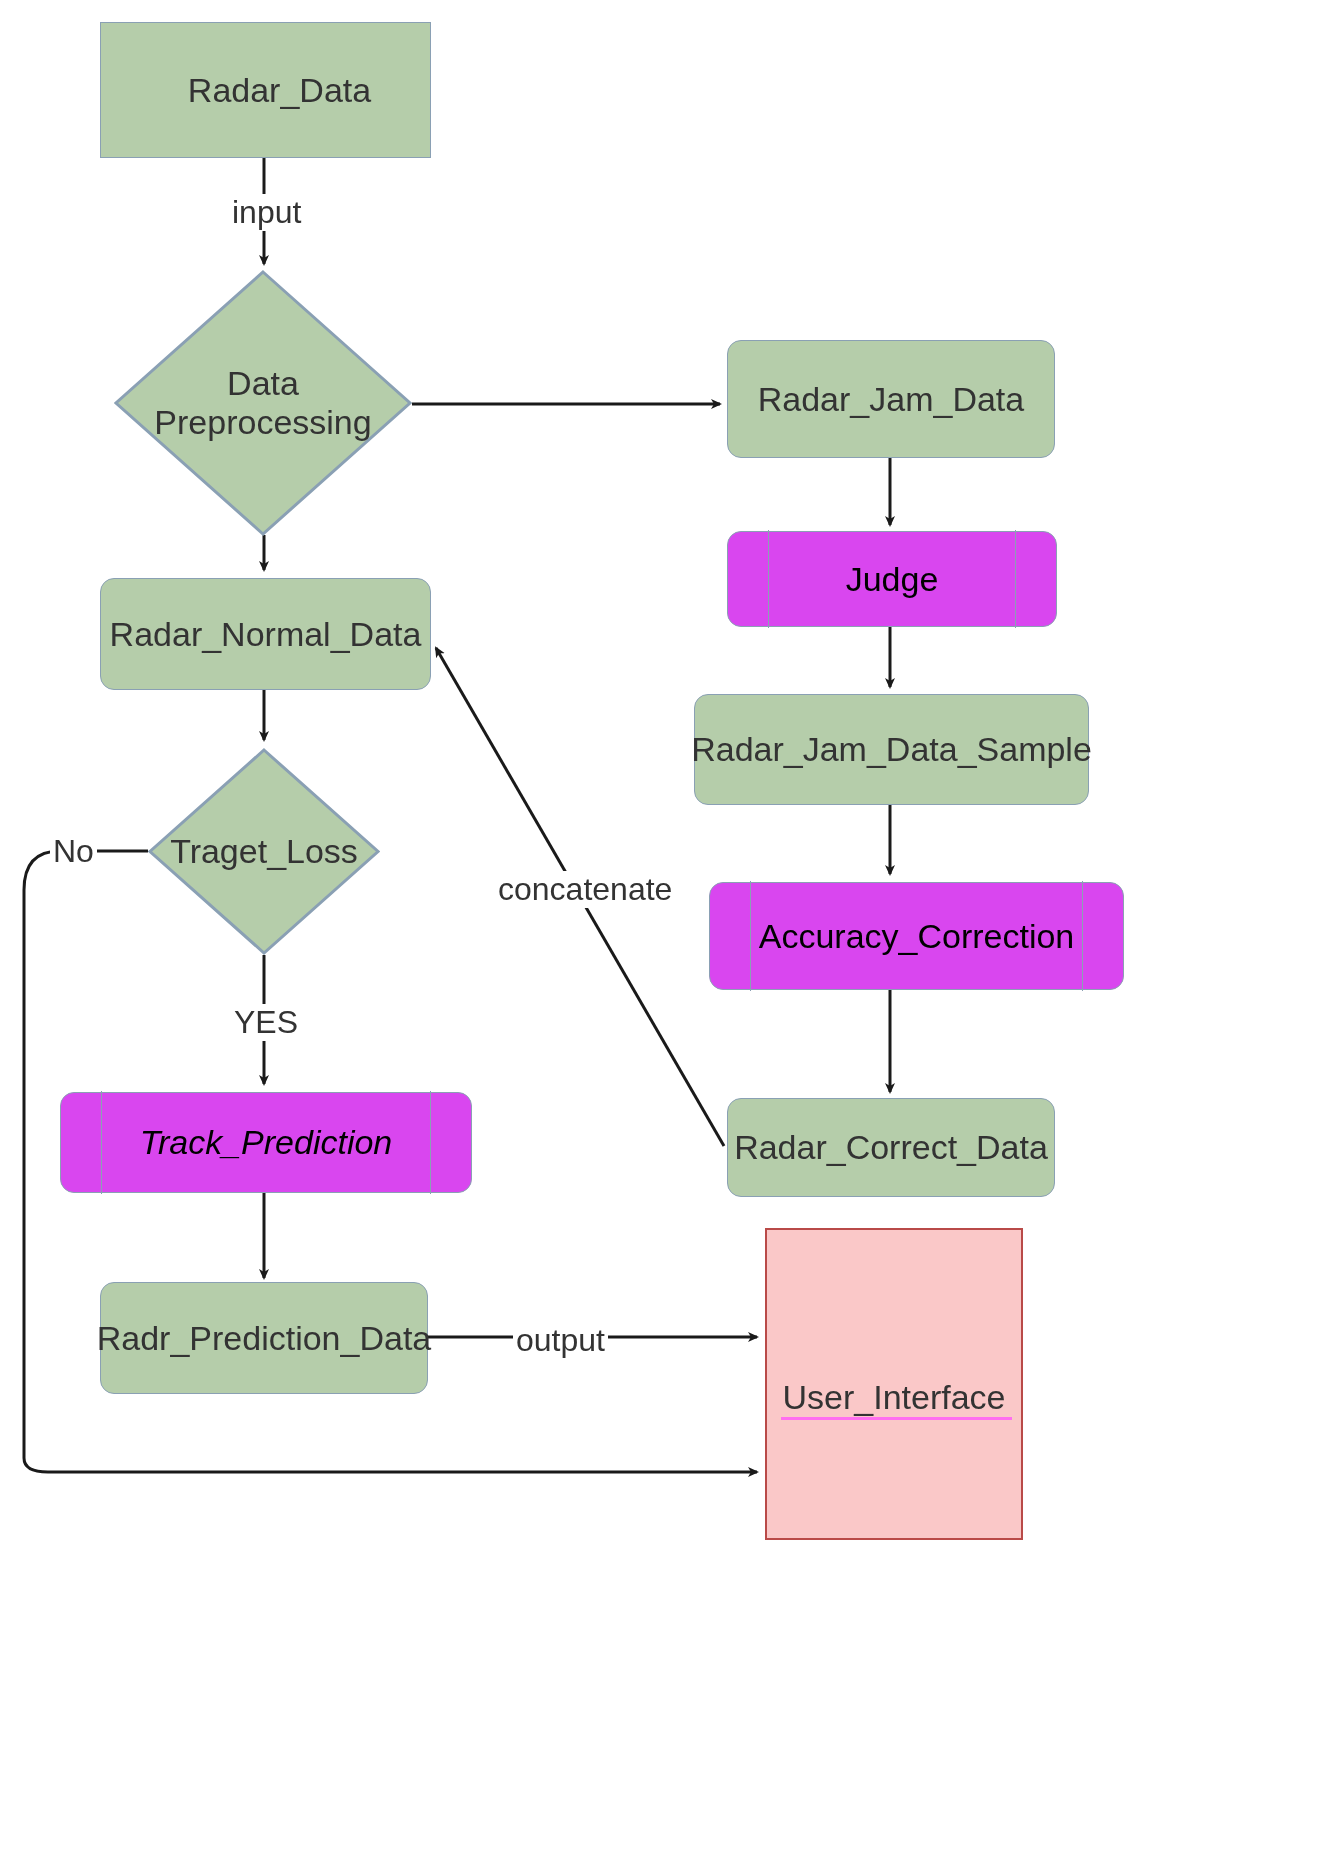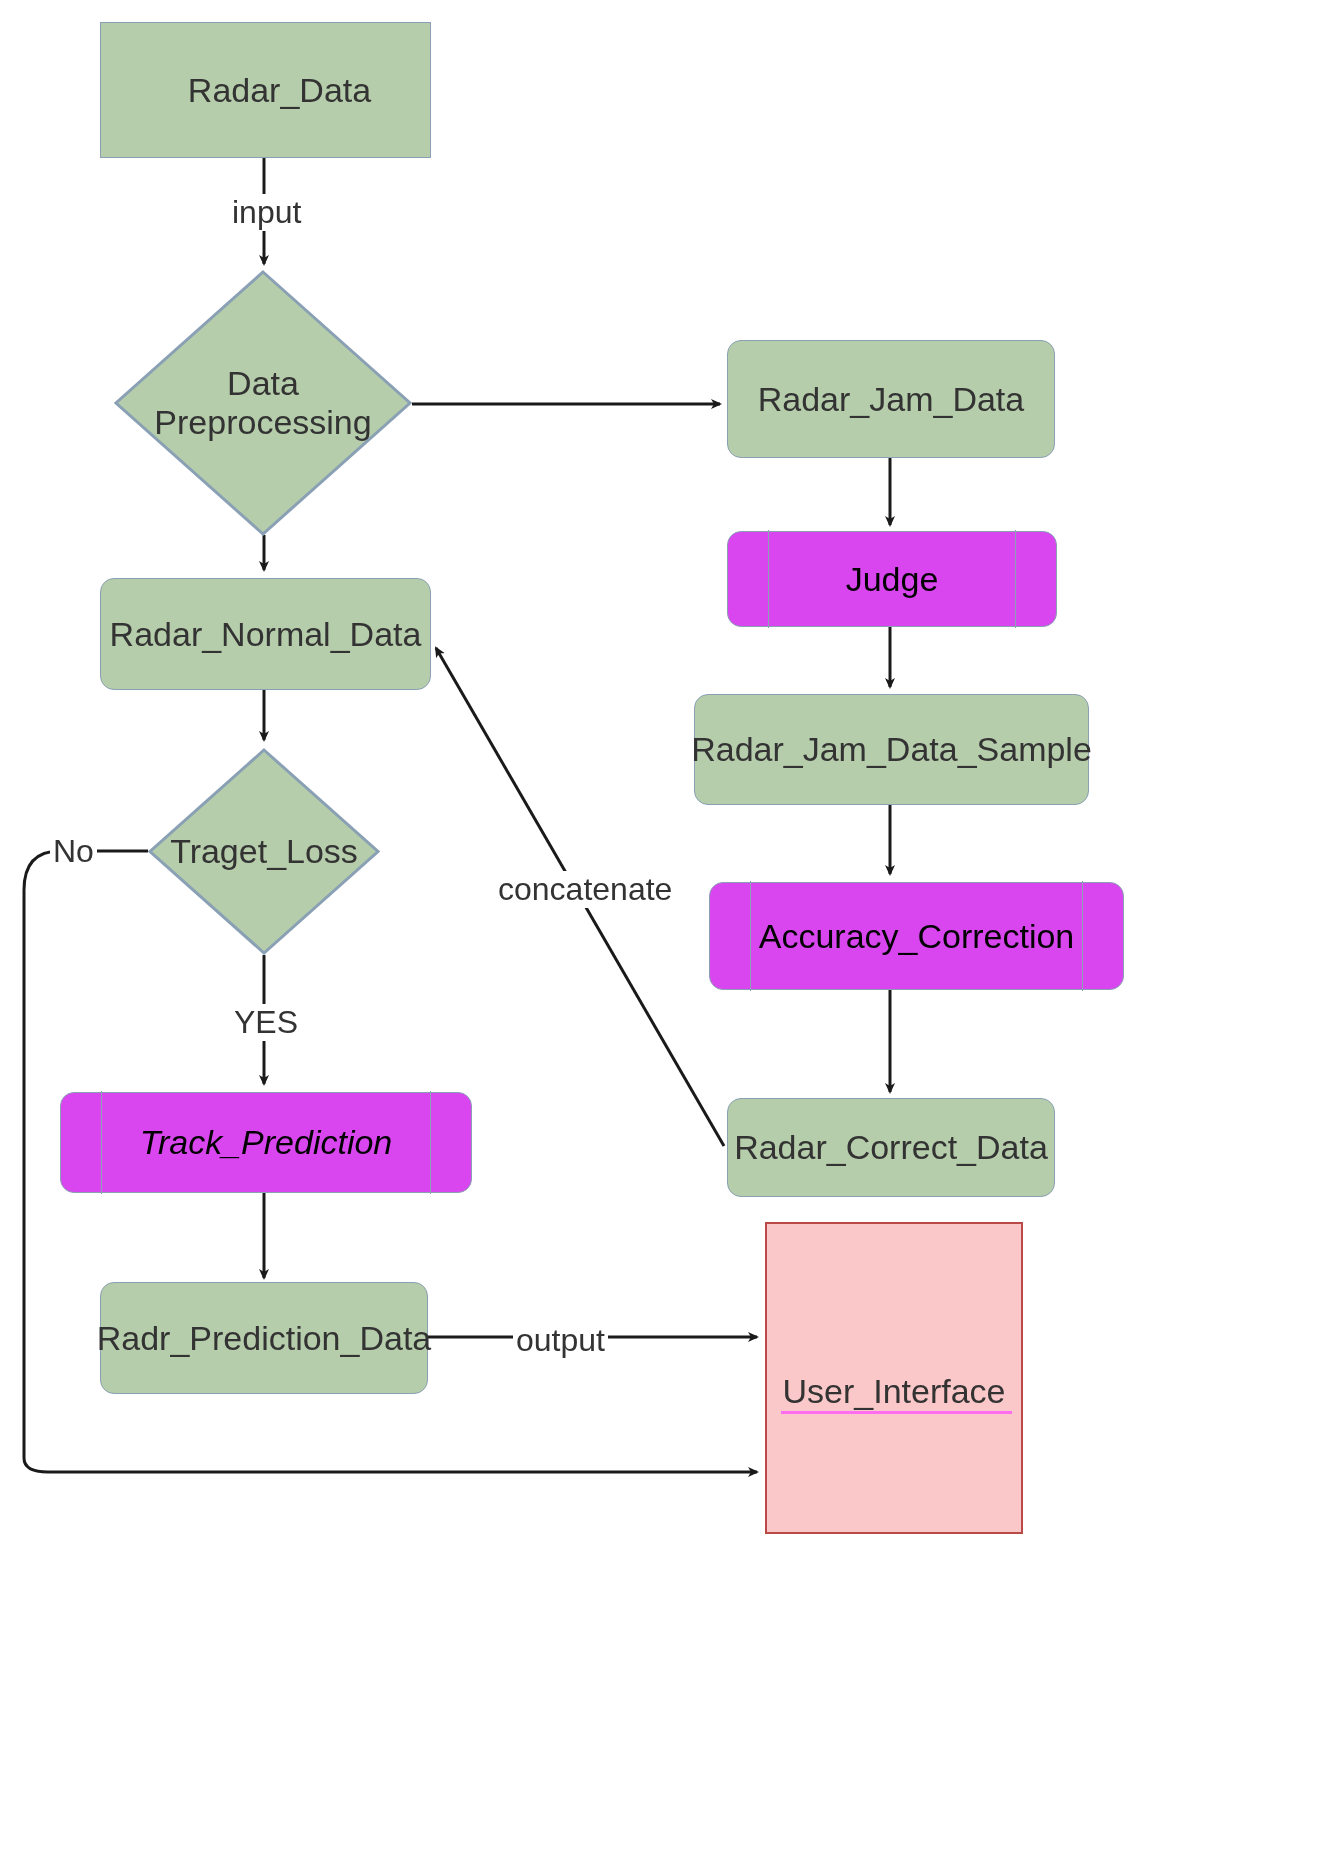--- a/index.html
+++ b/index.html
@@ -11,21 +11,21 @@
   .proc{background:#b5cdaa;border:1.6px solid #8aa0b4;border-radius:0;}
   .rrect{background:#b5cdaa;border:1.6px solid #8aa0b4;border-radius:14px;}
   .diamond{background:transparent;border:none;}
   .diamond .dshape{position:absolute;left:0;top:0;width:100%;height:100%;}
   .diamond .dtext{position:relative;z-index:2;width:100%;}
   .subr{background:#d946ef;border:1.6px solid #8aa0b4;border-radius:14px;position:absolute;}
   .subr .bar{position:absolute;top:-1.6px;bottom:-1.6px;width:0;border-left:1.6px solid #8aa0b4;}
   .subr .bar.l{left:40px;}
   .subr .bar.r{right:40px;}
   .subr .lbl{position:relative;z-index:2;width:100%;text-align:center;}
-  .redbox{background:#fac8c8;border:2.2px solid #b94a48;border-radius:0;align-items:flex-start;}
+  .redbox{background:#fac8c8;border:2.2px solid #b94a48;border-radius:0;align-items:flex-start;margin-top:6px;}
   .ui-label{position:absolute;width:100%;text-align:center;color:#333;}
   .ui-underline{position:absolute;height:3px;background:#ff6ef0;}
   .edge-label{position:absolute;color:#333333;background:#ffffff;padding:0 3px;
               white-space:nowrap;z-index:5;}
   .t34{font-size:34px;}
   .t32{font-size:32px;}
   .t30{font-size:32px;}
 </style>
 </head>
 <body>

